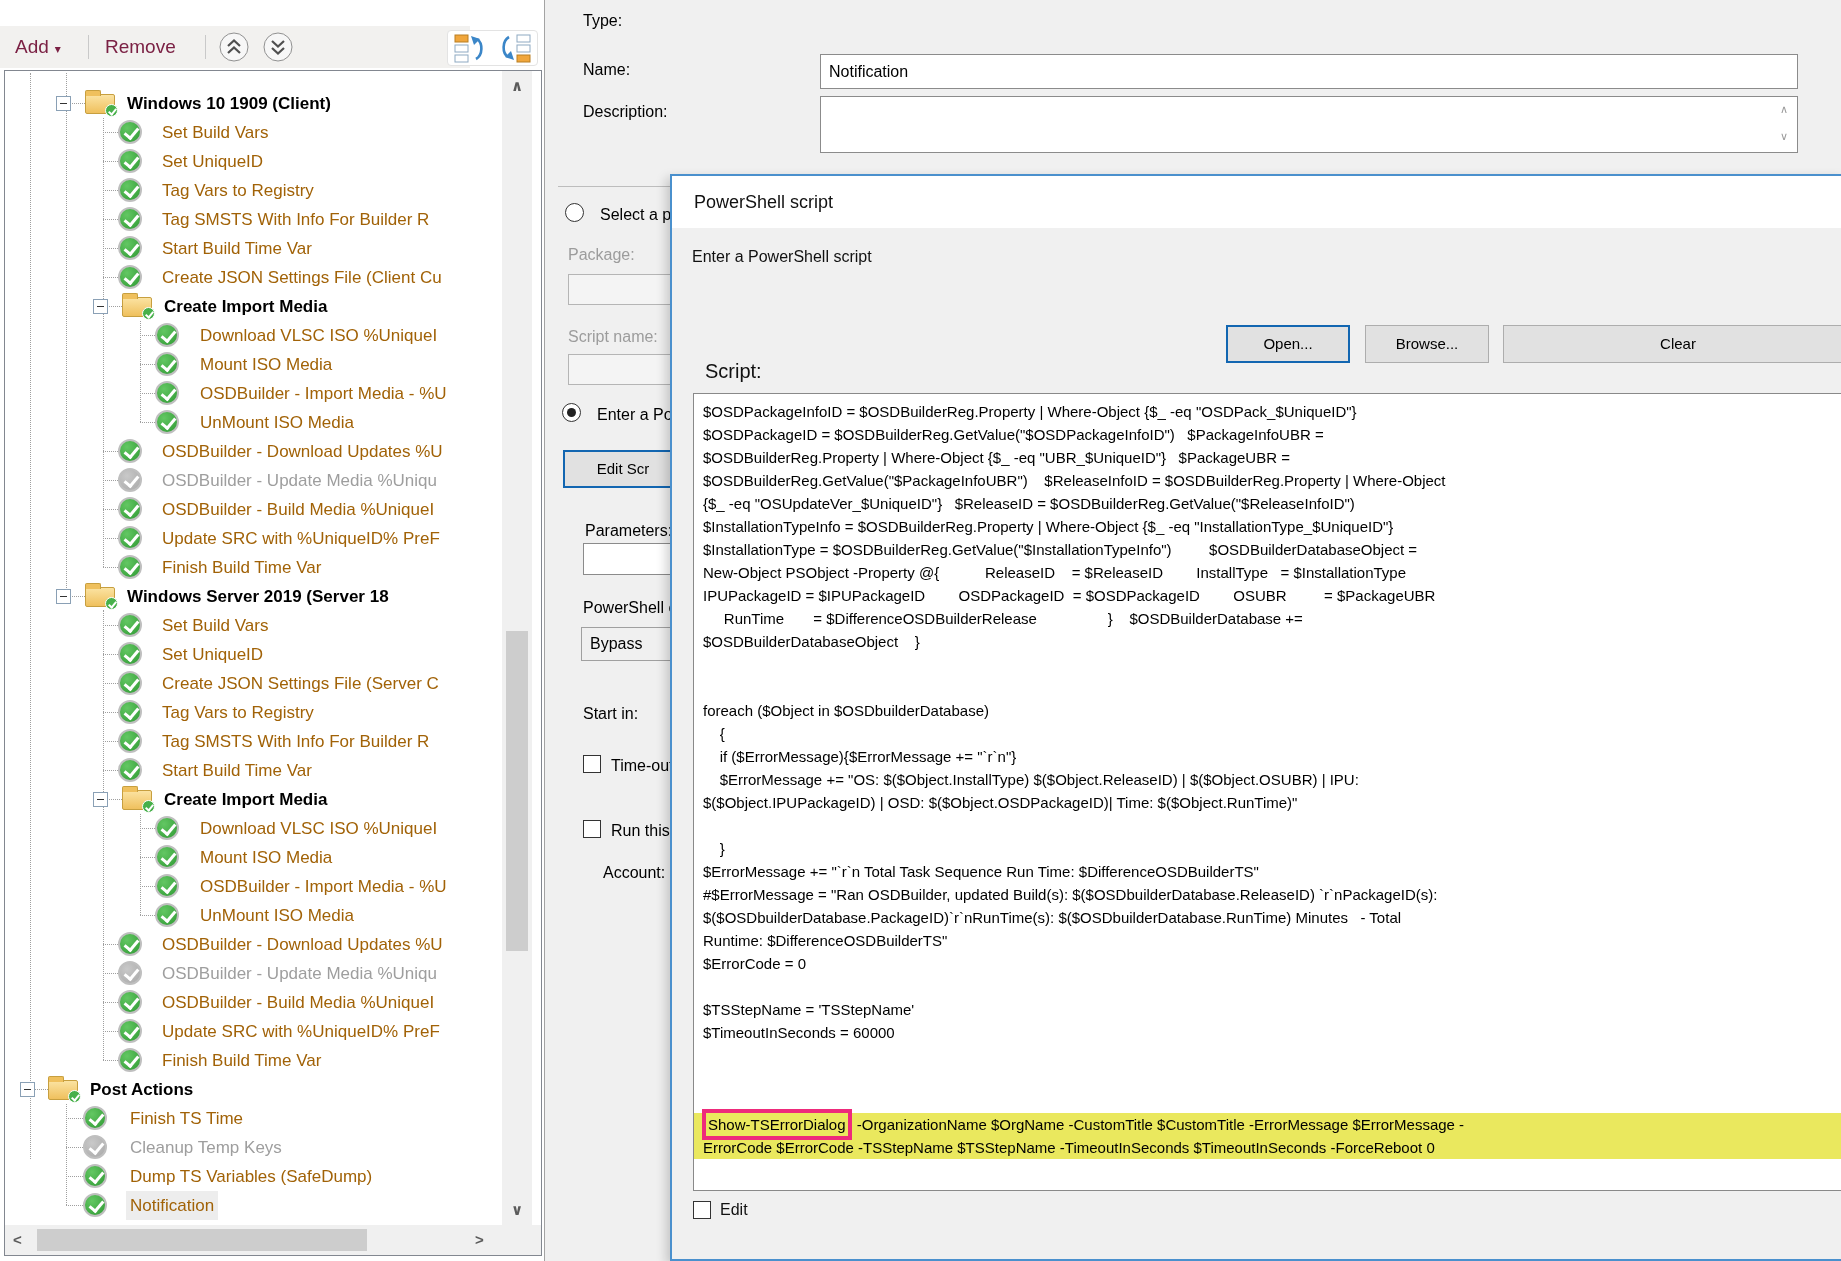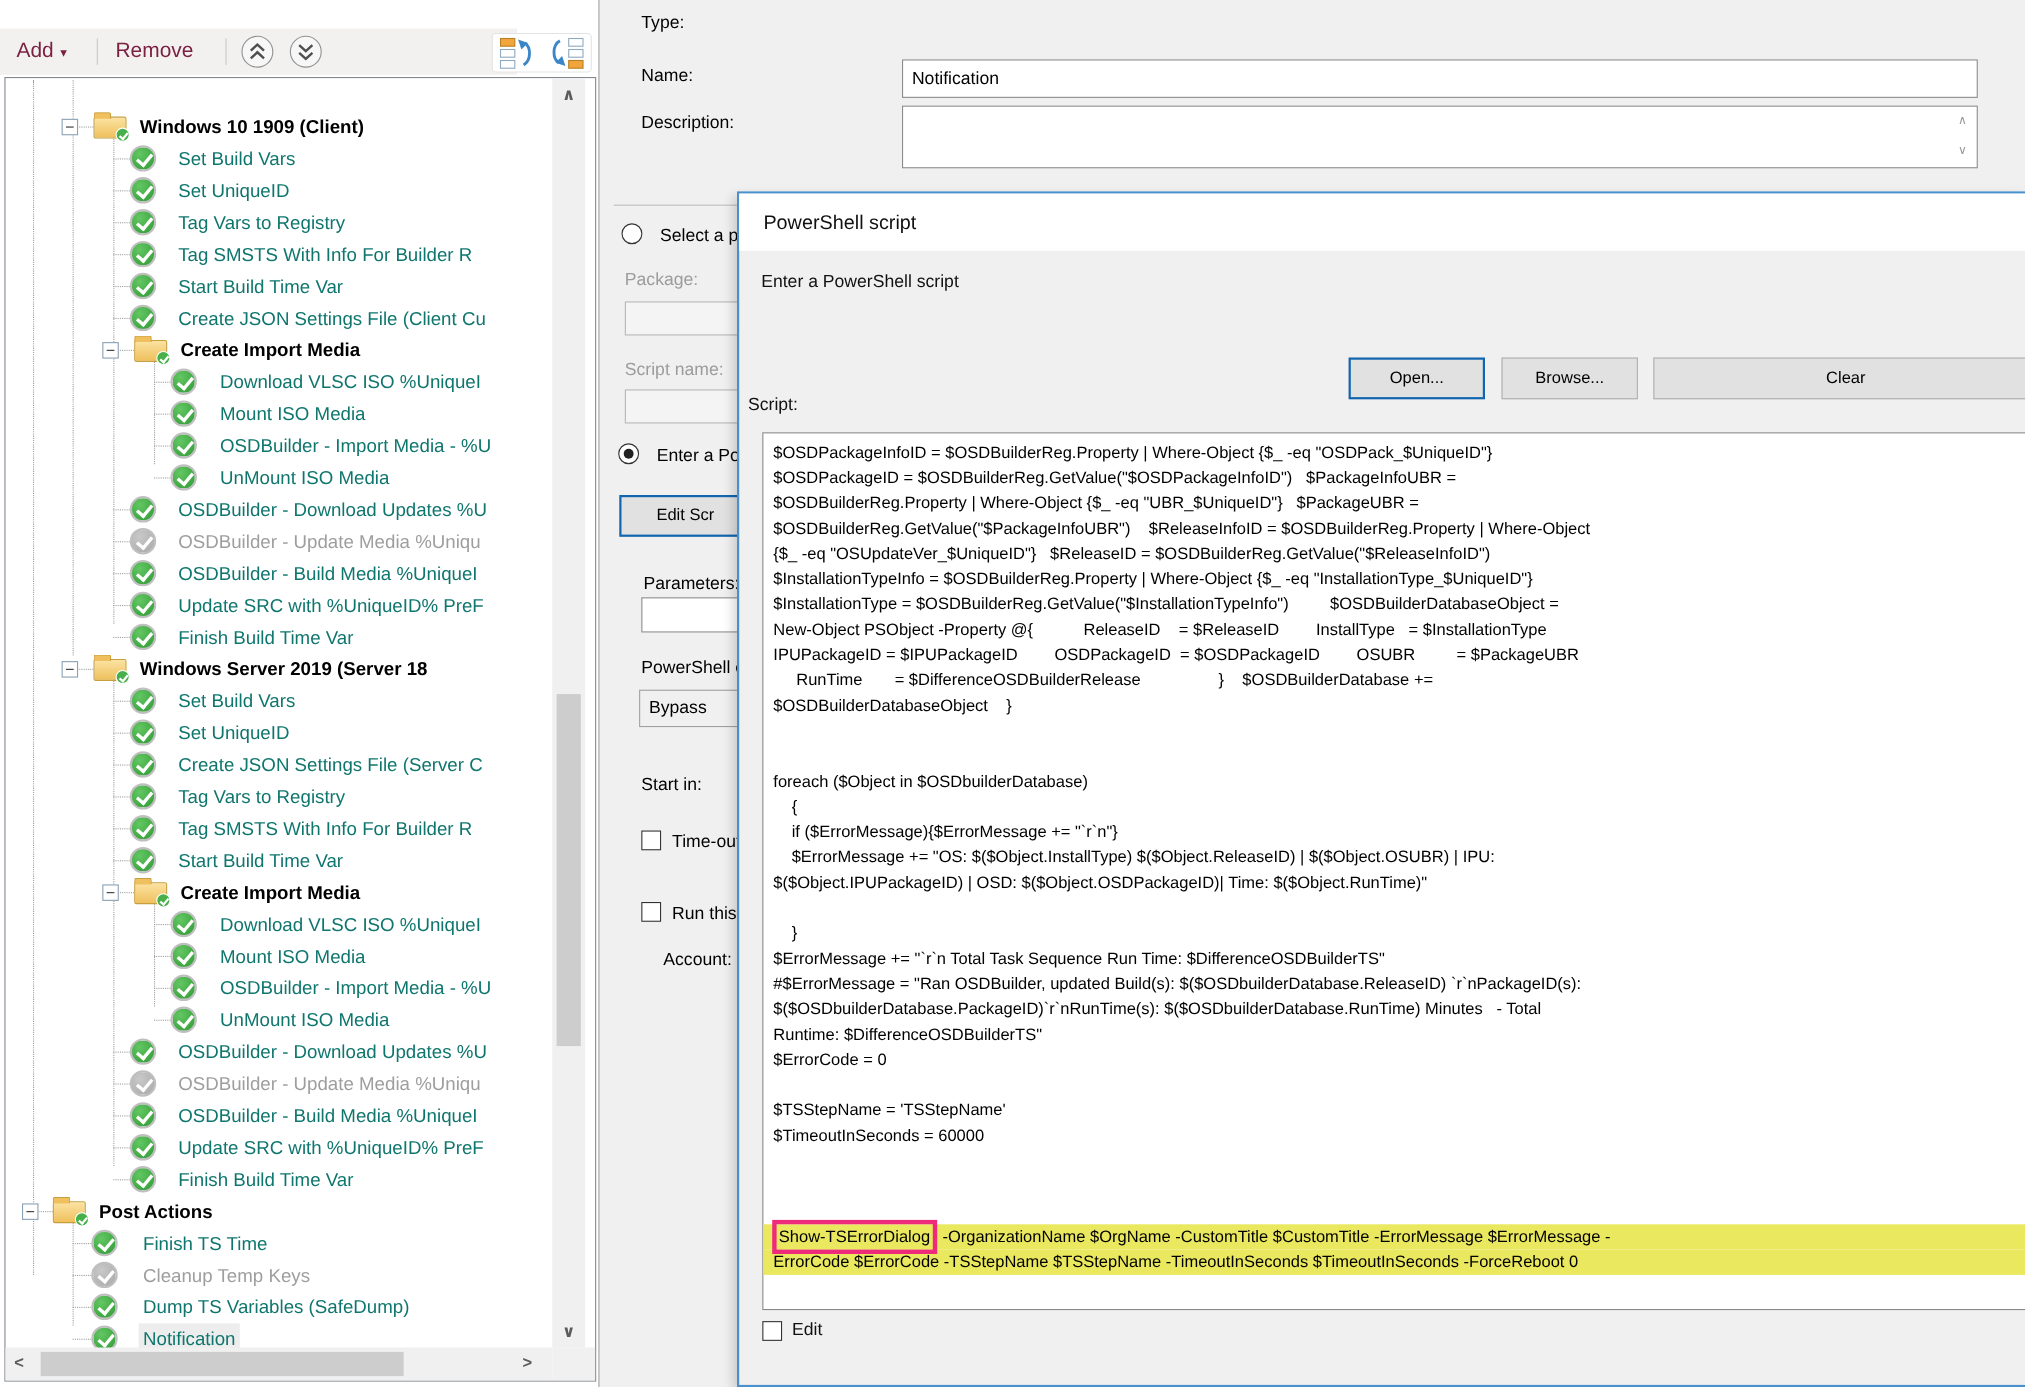--- a/index.html
+++ b/index.html
@@ -9,32 +9,32 @@
   
   .toolbar { position:absolute; left:0; top:26px; width:470px; height:42px; background:#f2f1ef;text-align:center; }
   .tb-btn { position:absolute; top:0; height:42px; line-height:42px; color:#7b2144; font-size:19px; cursor:default; }
   .tb-caret { font-size:12px; color:#7b2144; margin-left:6px; }
   .tb-sep { position:absolute; top:9px; width:1px; height:24px; background:#c9c9c9; }
   .circle-btn { position:absolute; top:5px; width:32px; height:32px; }
   .icon-group { position:absolute; left:447px; top:4px; width:91px; height:36px; background:#fff; border:1px solid #e3e3e3; border-radius:4px; display:flex; align-items:center; justify-content:space-around; }
 
   .tree-panel { position:absolute; left:4px; top:70px; width:538px; height:1186px; background:#fff; border:1px solid #828790; }
   .vline { position:absolute; width:0; border-left:1px dotted #9f9f9f; }
-  .trow { position:absolute; left:0; height:29px; width:497px;margin-top:12px; }
+  .trow { position:absolute; left:0; height:29px; width:497px; }
   .stub { position:absolute; top:14px; height:0; border-top:1px dotted #9f9f9f; }
   .exp { position:absolute; top:7px; width:15px; height:15px; background:#fff; border:1px solid #8aa0b5; }
   .exp::after { content:""; position:absolute; left:3px; top:6px; width:7px; height:1px; background:#333; }
   .chk { position:absolute; top:2px; width:24px; height:24px; border-radius:50%; background:radial-gradient(circle at 35% 30%, #63c763, #2f9a33); border:2px solid #bfbfbf; }
   .chk::after { content:""; position:absolute; left:7px; top:3px; width:6px; height:11px; border-right:3px solid #fff; border-bottom:3px solid #fff; transform:rotate(40deg); }
   .chk.gray { background:radial-gradient(circle at 35% 30%, #c9c9c9, #a8a8a8); }
   .folder { position:absolute; top:5px; width:30px; height:20px; background:linear-gradient(#fbe3a2,#efc05d); border:1px solid #c79f3f; border-radius:2px; }
   .folder::before { content:""; position:absolute; left:-1px; top:-5px; width:14px; height:5px; background:#efc05d; border:1px solid #c79f3f; border-bottom:none; border-radius:2px 2px 0 0; }
   .folder .badge { position:absolute; right:-4px; bottom:-4px; width:13px; height:13px; border-radius:50%; background:#47b04a; border:1px solid #fff; }
   .folder .badge::after { content:""; position:absolute; left:4px; top:2px; width:3px; height:6px; border-right:2px solid #fff; border-bottom:2px solid #fff; transform:rotate(40deg); }
-  .tlabel { position:absolute; top:0; line-height:29px; font-size:17px; color:#0f766e; white-space:nowrap; }
+  .tlabel { position:absolute; top:0; line-height:29px; font-size:17px; color:#a16207; white-space:nowrap; }
   .trow.grp .tlabel { font-weight:bold; color:#000; }
   .trow.disabled .tlabel { color:#9e9e9e; }
   .trow.selected .tlabel { background:#ededed; padding:0 4px; margin-left:-4px; }
 
   
   .vscroll { position:absolute; left:497px; top:0; width:30px; height:1154px; background:#f0f0f0; }
   .hscroll { position:absolute; left:0; top:1154px; width:497px; height:30px; background:#f0f0f0; }
   .corner  { position:absolute; left:497px; top:1154px; width:39px; height:30px; background:#f0f0f0; }
   .sb-arrow { position:absolute; color:#5b5b5b; font-size:15px; font-weight:bold; text-align:center; }
   .vthumb { position:absolute; left:4px; width:22px; background:#cdcdcd; }
@@ -54,21 +54,21 @@
   .win-btn { position:absolute; background:#e1e1e1; border:1px solid #adadad; font-size:15px; color:#000; text-align:center; }
   .win-btn.focus { border:2px solid #1266b1; }
   .checkbox { position:absolute; width:18px; height:18px; background:#fff; border:1px solid #333; }
   .combo { position:absolute; background:#f0f0f0; border:1px solid #a0a0a0; font-size:16px; padding-left:8px; overflow:hidden; white-space:nowrap; }
 
   
   .dialog { position:absolute; left:670px; top:174px; width:1175px; height:1087px; background:#f0f0f0; border:2px solid #4a90cd; box-shadow:-4px 4px 10px rgba(0,0,0,0.18); }
   .dlg-titlebar { position:absolute; left:0; top:0; width:100%; height:52px; background:#fff; }
   .dlg-title { position:absolute; left:22px; top:16px; font-size:18px; color:#111; }
   .dlg-sub { position:absolute; left:20px; top:72px; font-size:16px; color:#111; }
-  .dlg-script-label { position:absolute; left:8px; top:184px; font-size:16px; color:#111; }
+  .dlg-script-label { position:absolute; left:33px; top:184px; font-size:20px; color:#111; }
   .script-box { position:absolute; left:21px; top:217px; width:1160px; height:798px; background:#fff; border:1px solid #898989; padding:6px 9px; overflow:hidden; }
   .sline { height:23px; line-height:23px; font-size:15px; color:#000; white-space:pre; }
   .sline.hl { background:#eae85e; margin:0 -9px; padding:0 9px; }
   .pinkbox { display:inline-block; position:relative; z-index:2; border:4px solid #ee2a7b; line-height:23px; height:31px; margin:-4px 1px -4px -1px; padding:0 2px; vertical-align:top; }
   .dlg-edit-cb { position:absolute; left:21px; top:1025px; }
   .dlg-edit-label { position:absolute; left:48px; top:1025px; font-size:16px; color:#111; }
 </style>
 </head>
 <body>
 

